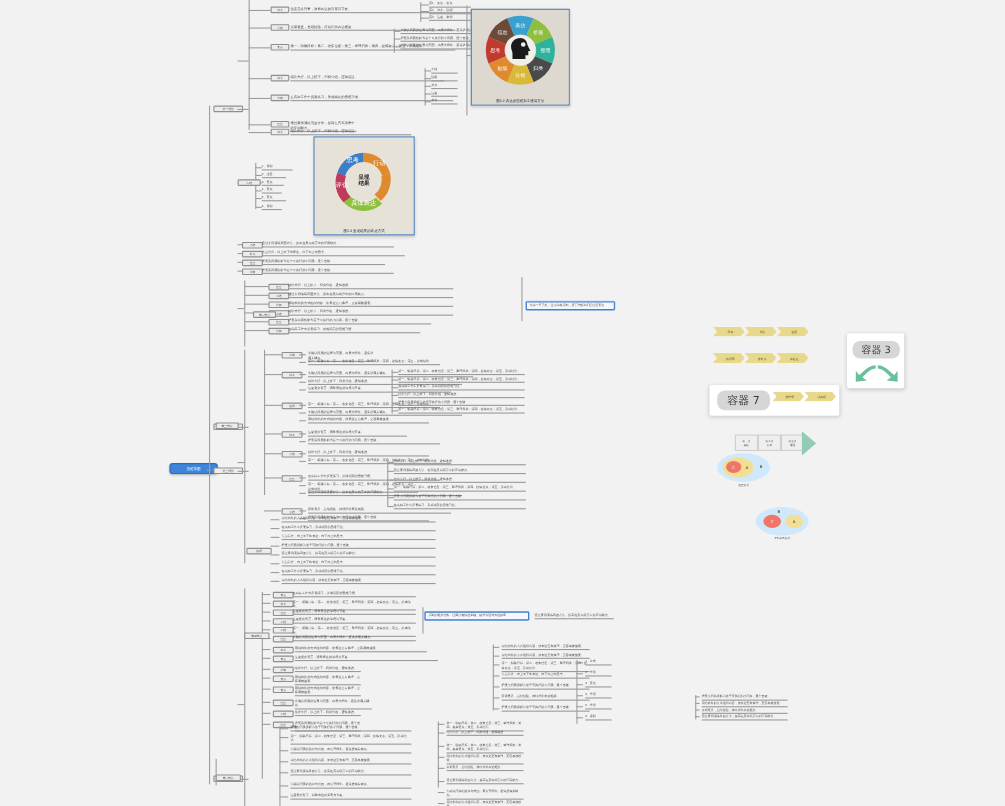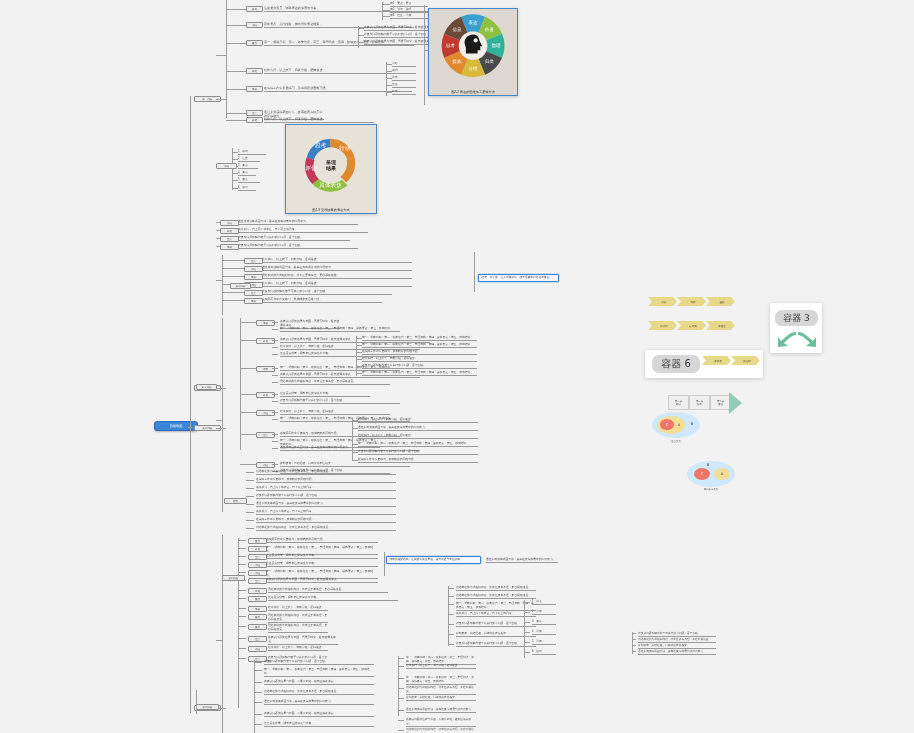--- a/index.html
+++ b/index.html
@@ -491,21 +491,21 @@
     <div class="card" style="left:770px;top:303px;width:52px;height:50px;"></div>
     <div class="pill" style="left:775px;top:310px;width:43px;height:16px;font-size:9px;">容器 3</div>
     <svg style="position:absolute;left:776px;top:328px;width:42px;height:22px;" viewBox="0 0 42 22">
       <path d="M20 4C14 4 10 9 5 13l-3-4 0 10 10-1-4-3c4-4 8-8 12-8z" fill="#6bbf9a"></path>
       <path d="M22 4c6 0 10 5 15 9l3-4 0 10-10-1 4-3c-4-4-8-8-12-8z" fill="#6bbf9a"></path>
     </svg>
     <div class="card" style="left:645px;top:350px;width:118px;height:28px;"></div>
     <div class="chev" style="left:702px;top:356px;width:26px;">选择项</div>
     <div class="chev" style="left:731px;top:356px;width:26px;">优先级</div>
     <div class="node" style="left:672px;top:370px;width:34px;font-size:2.3px;text-align:center;">流程说明</div>
-    <div class="pill" style="left:652px;top:355px;width:48px;height:18px;font-size:10px;">容器 6</div>
+    <div class="pill" style="left:652px;top:355px;width:48px;height:18px;font-size:10px;">容器 7</div>
     <div class="minibox" style="left: 668px; top: 395px; width: 19px; height: 13px; white-space: pre;">第一步
 确认</div>
     <div class="minibox" style="left: 689px; top: 395px; width: 19px; height: 13px; white-space: pre;">第二步
 分析</div>
     <div class="minibox" style="left: 710px; top: 395px; width: 19px; height: 13px; white-space: pre;">第三步
 落地</div>
     <div class="tri" style="left:729px;top:392px;"></div>
     <div class="ell" style="left:652px;top:412px;width:48px;height:26px;background:#cfe8fb;"></div>
     <div class="ell" style="left:657px;top:416px;width:28px;height:18px;background:#f2de95;"></div>
     <div class="ell" style="left:660px;top:419px;width:14px;height:11px;background:#ef7566;"></div>

